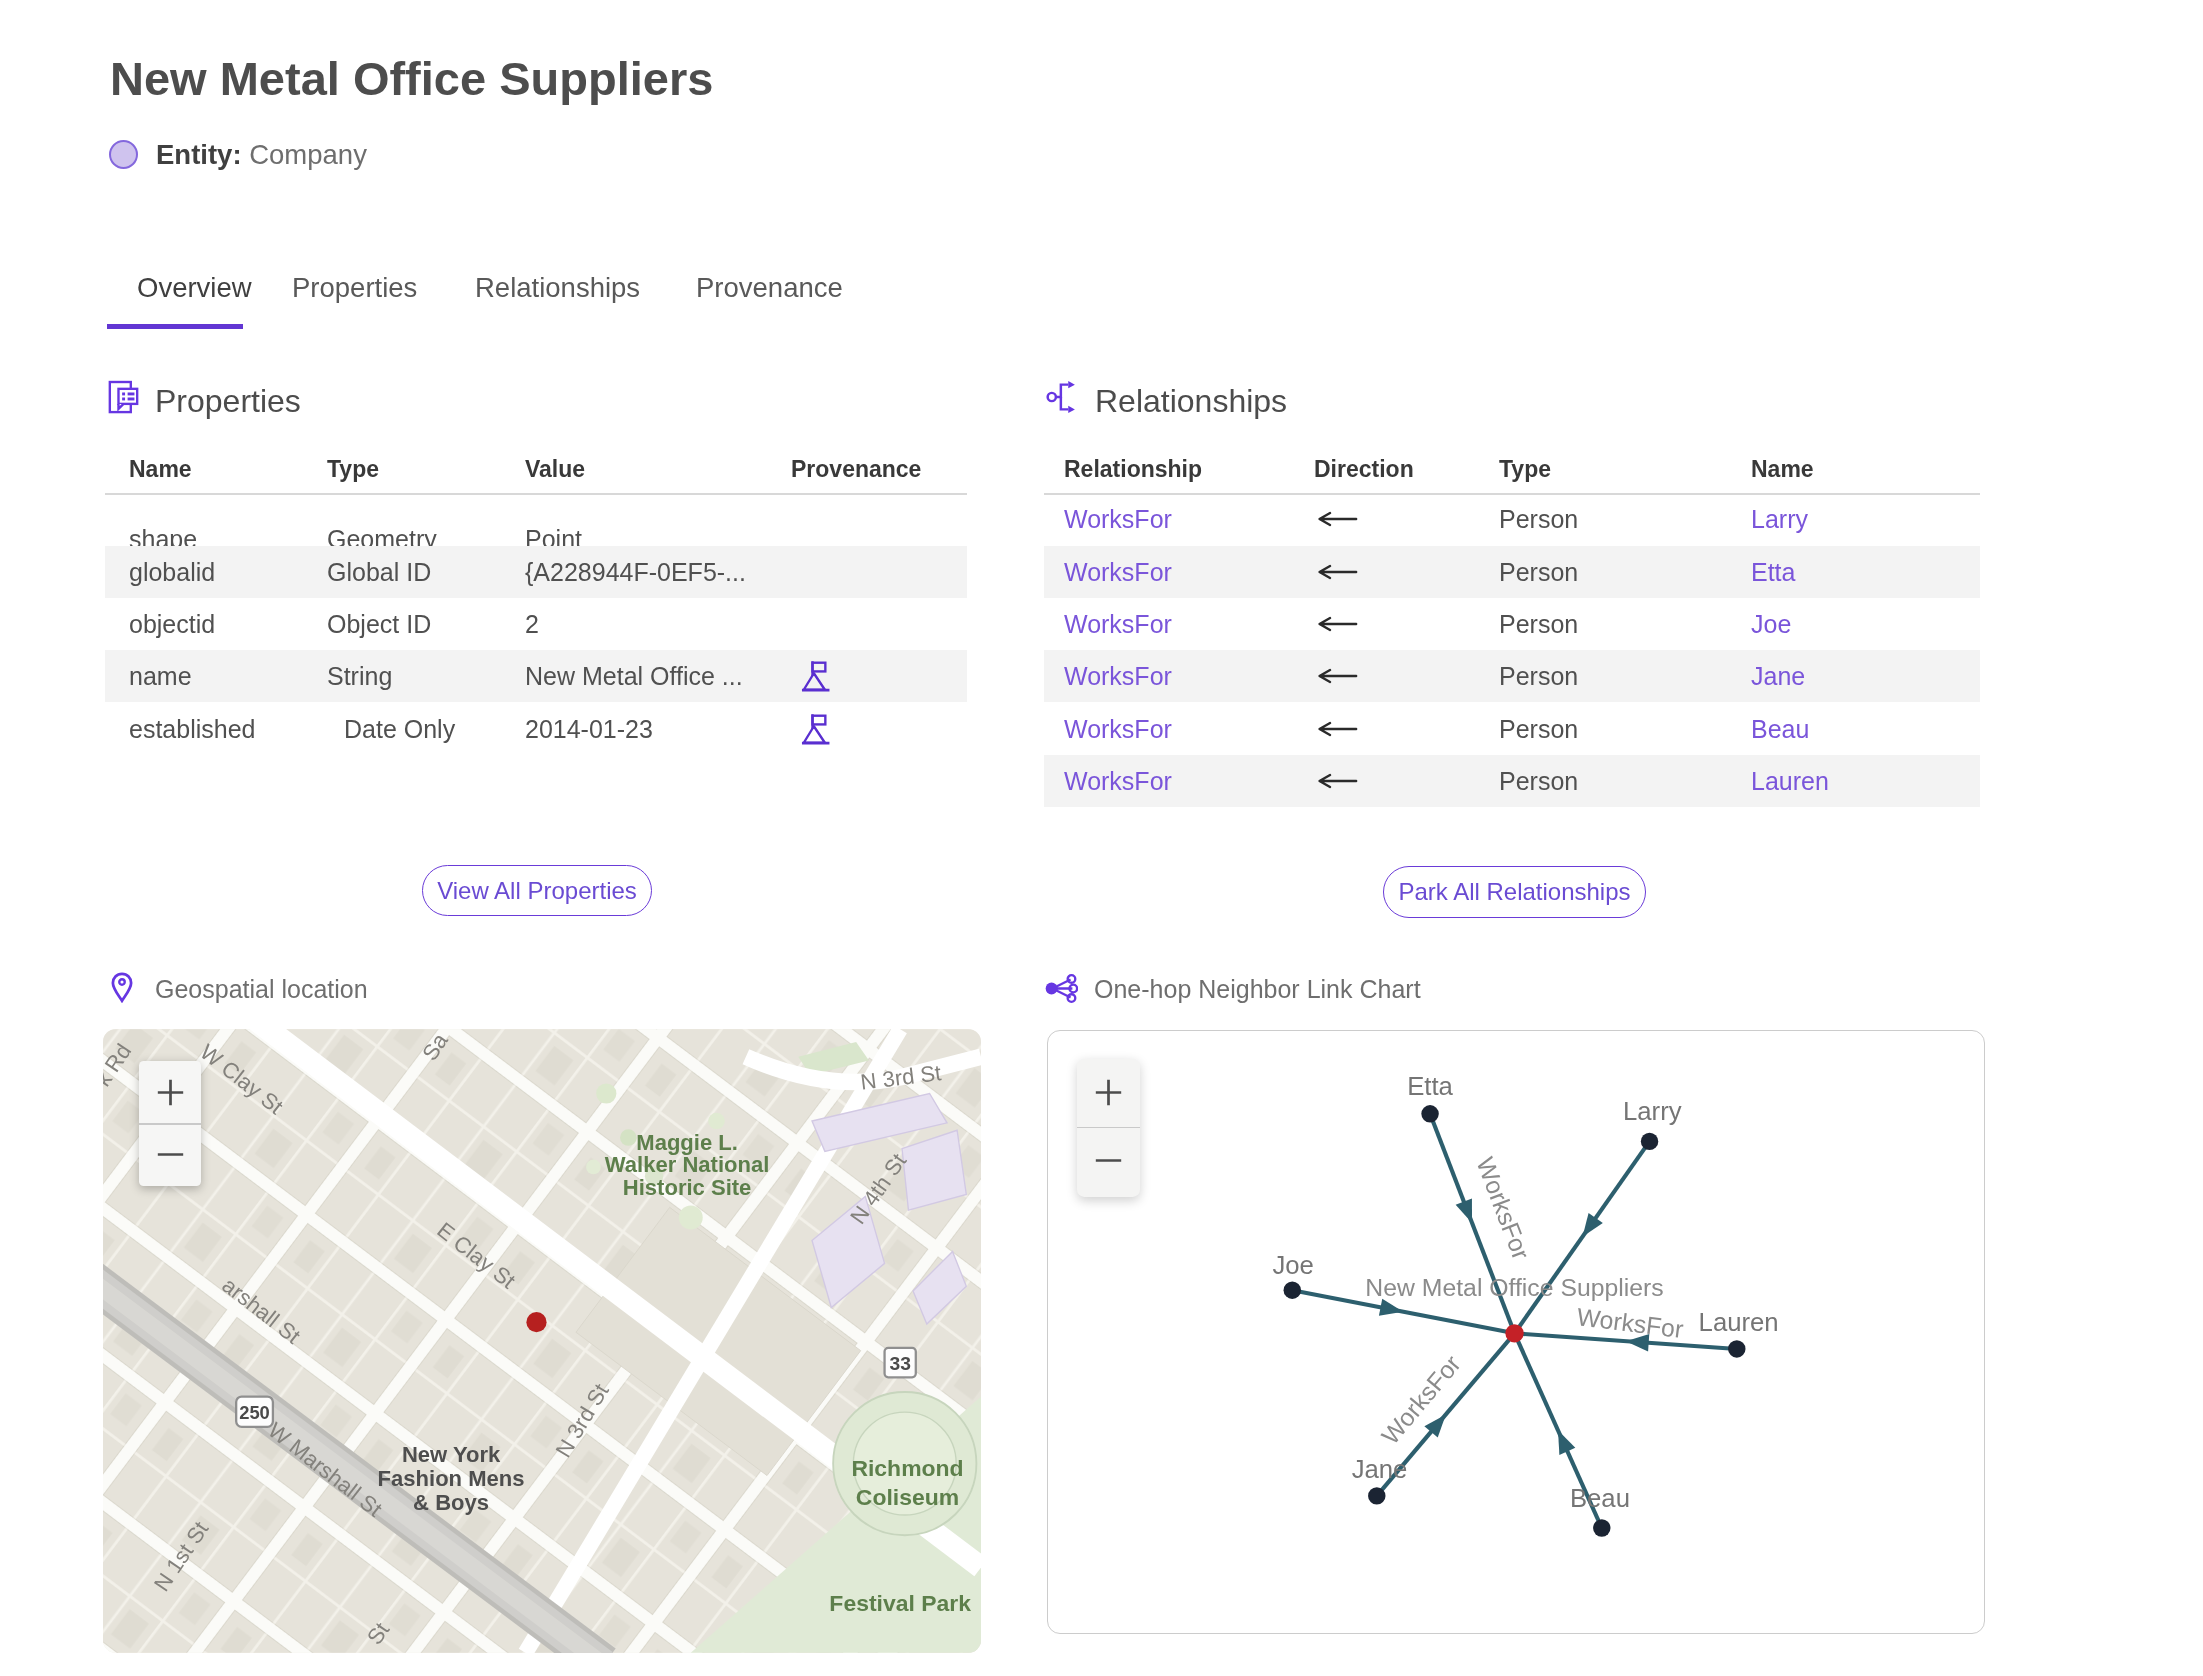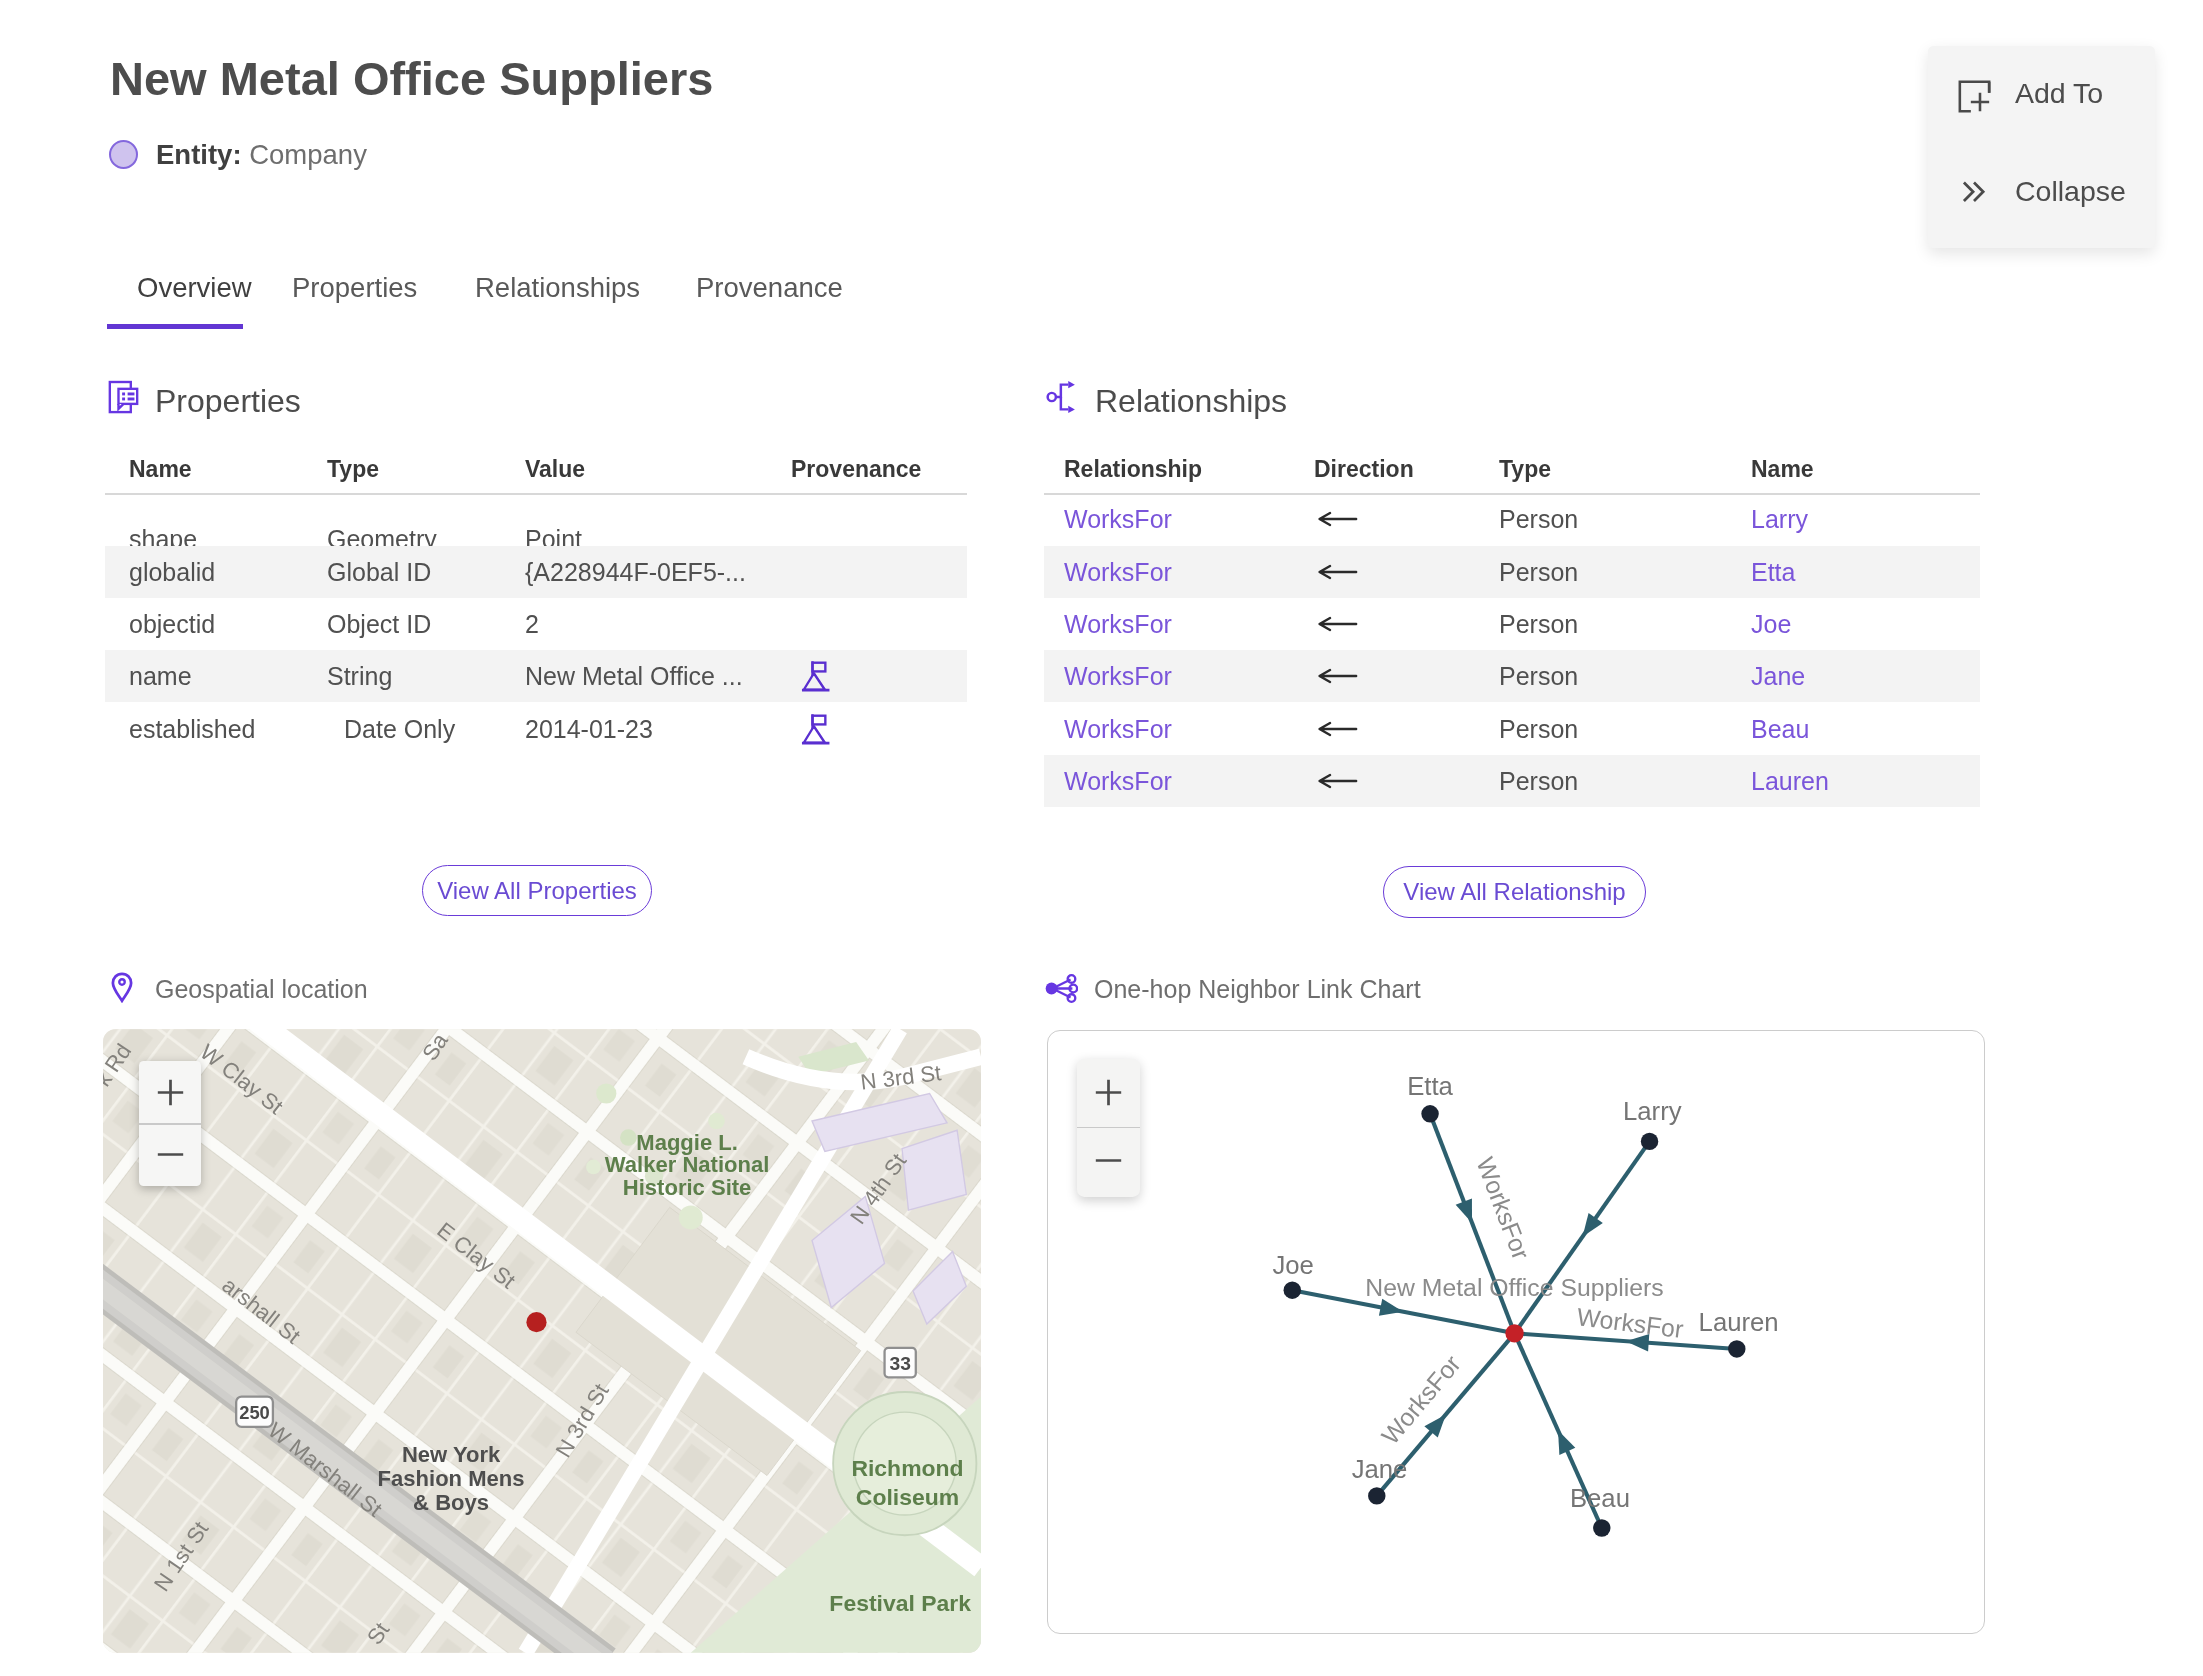--- a/index.html
+++ b/index.html
@@ -30,37 +30,20 @@
 </head>
 <body>
 <div id="page">
   <h1 class="abs title">New Metal Office Suppliers</h1>
   <div class="abs entcircle"></div>
   <div class="abs entrow"><b>Entity:</b> Company</div>
 
   <div class="abs tabs"><span style="color:#3f3f3f;margin-left:23px;">Overview</span><span style="position:absolute;left:178px;">Properties</span><span style="position:absolute;left:361px;">Relationships</span><span style="position:absolute;left:582px;">Provenance</span></div>
   <div class="abs tabunderline"></div>
 
-  <div class="abs addcard">
-    <div class="abs" style="left:30px; top:34px;"><svg width="33" height="33" viewBox="0 0 36 36">
-          <g fill="none" stroke="#4a4a4a" stroke-width="2.8">
-            <path d="M34 14 V2 H2 V34 H14"></path>
-            <path d="M34 14 V2"></path>
-            <path d="M24 14 V34 M14 24 H34"></path>
-          </g>
-        </svg></div>
-    <div class="abs addtxt" style="left:87px; top:31px;">Add To</div>
-    <div class="abs" style="left:33px; top:132px;"><svg width="26" height="27.5" viewBox="0 0 28 30">
-          <g fill="none" stroke="#4a4a4a" stroke-width="3">
-            <path d="M3 5 L13 15 L3 25"></path>
-            <path d="M14 5 L24 15 L14 25"></path>
-          </g>
-        </svg></div>
-    <div class="abs addtxt" style="left:87px; top:129px;">Collapse</div>
-  </div>
 
   <div class="abs" style="left:108px; top:380px;"><svg width="31" height="35" viewBox="0 0 34 38">
         <g fill="none" stroke="#6636e2" stroke-width="2.6">
           <rect x="2" y="2" width="23" height="33"></rect>
           <rect x="11.5" y="9.5" width="20.5" height="16.5" fill="#ffffff"></rect>
           <path d="M11.5 26 L11.5 31.5 L17 26" fill="#ffffff"></path>
         </g>
         <g fill="#6636e2">
           <rect x="15.5" y="13.5" width="3.2" height="3.2"></rect>
           <rect x="21.5" y="13.5" width="7.5" height="3.2"></rect>
@@ -195,21 +178,21 @@
         <span class="cell purple" style="left:20px;">WorksFor</span>
         <span class="cell" style="left:270px;">
           <svg width="44" height="18.4" viewBox="0 0 48 20" style="display:block">
             <path d="M46 10 H7 M17.5 3.5 L6 10 L17.5 16.5" stroke="#2a2a2a" stroke-width="2.6" fill="none" stroke-linecap="round" stroke-linejoin="round"></path>
           </svg>
         </span>
         <span class="cell" style="left:455px;">Person</span>
         <span class="cell purple" style="left:707px;">Lauren</span>
       </div>
   </div>
-  <div class="pillbtn" style="left:1383px; top:866px; width:263px; height:52px;">View All Relationship</div>
+  <div class="pillbtn" style="left:1383px; top:866px; width:263px; height:52px;">Park All Relationships</div>
 
   <div class="abs" style="left:111px; top:972px;"><svg width="22" height="31" viewBox="0 0 24 34">
         <path d="M12 2 C6.2 2 2 6.4 2 12 C2 18.5 9 26.5 12 31.5 C15 26.5 22 18.5 22 12 C22 6.4 17.8 2 12 2 Z" fill="none" stroke="#6636e2" stroke-width="3"></path>
         <circle cx="12" cy="11" r="3" fill="none" stroke="#6636e2" stroke-width="2.6"></circle>
       </svg></div>
   <div class="abs smallhead" style="left:155px; top:975px;">Geospatial location</div>
   <div class="abs" style="left:1045px; top:974px;"><svg width="33" height="29" viewBox="0 0 36 32">
         <g stroke="#6636e2" stroke-width="2.6" fill="none">
           <path d="M8 16 L28 6 M8 16 L30 16 M8 16 L28 26"></path>
           <circle cx="29" cy="5.5" r="4.2"></circle>

